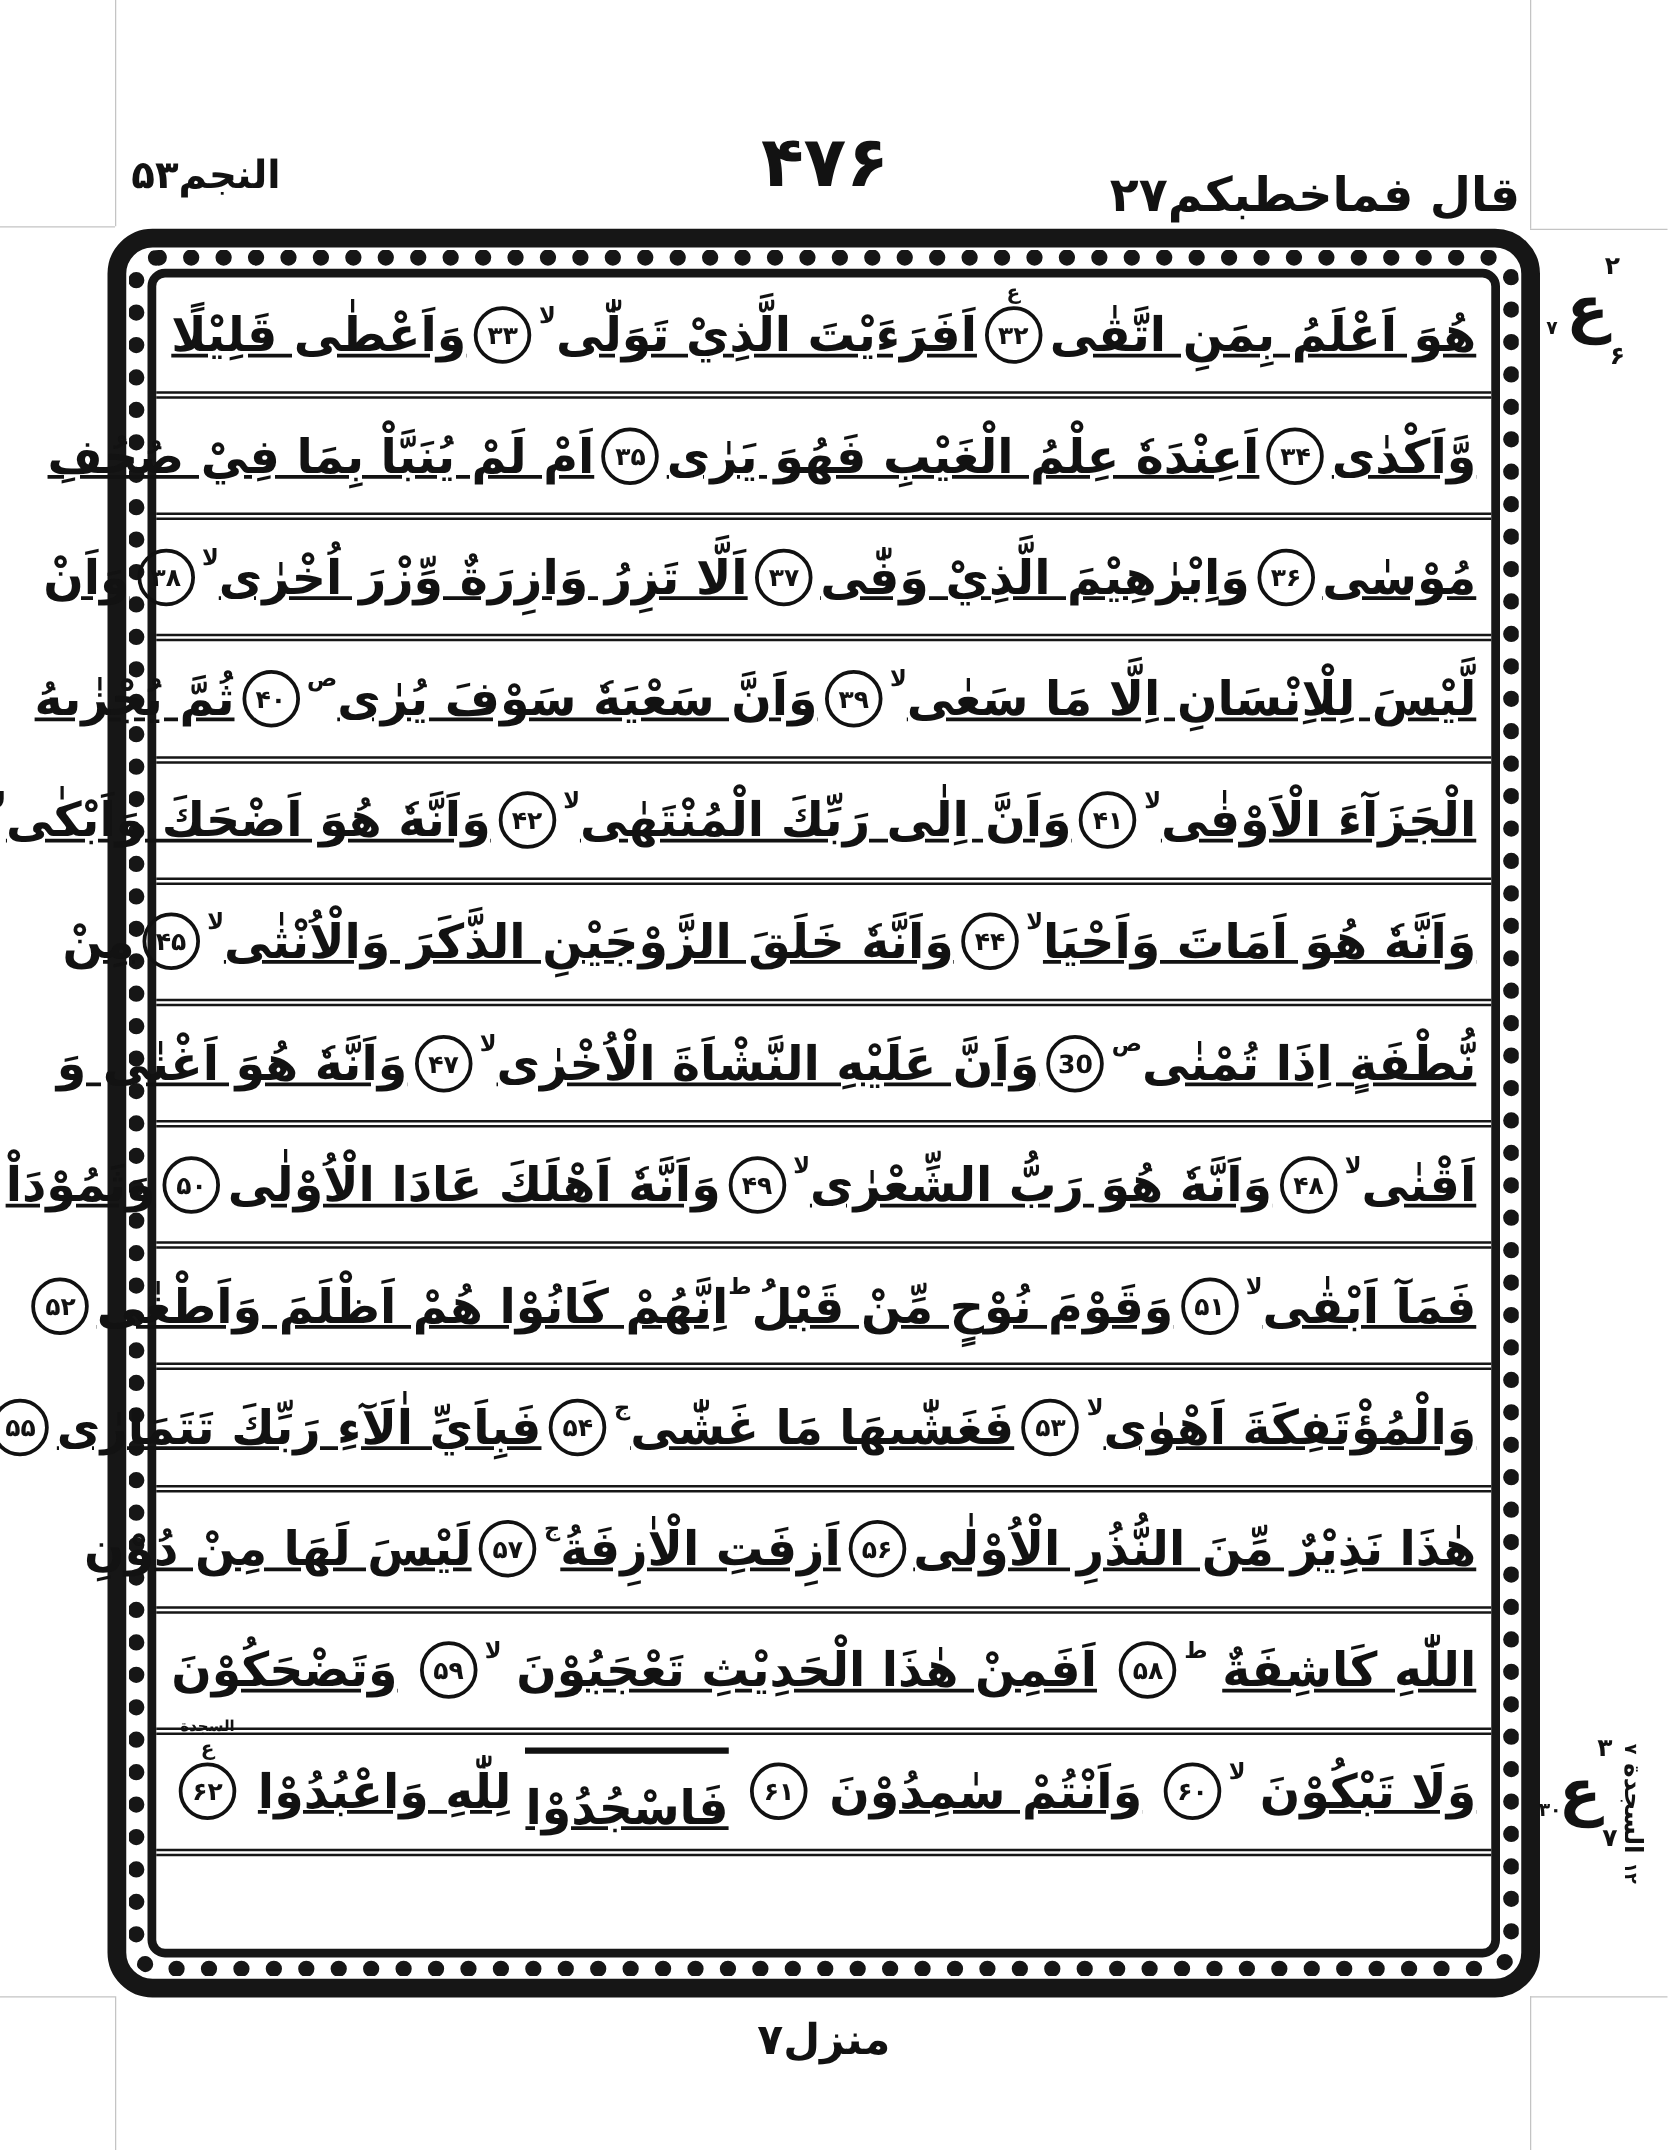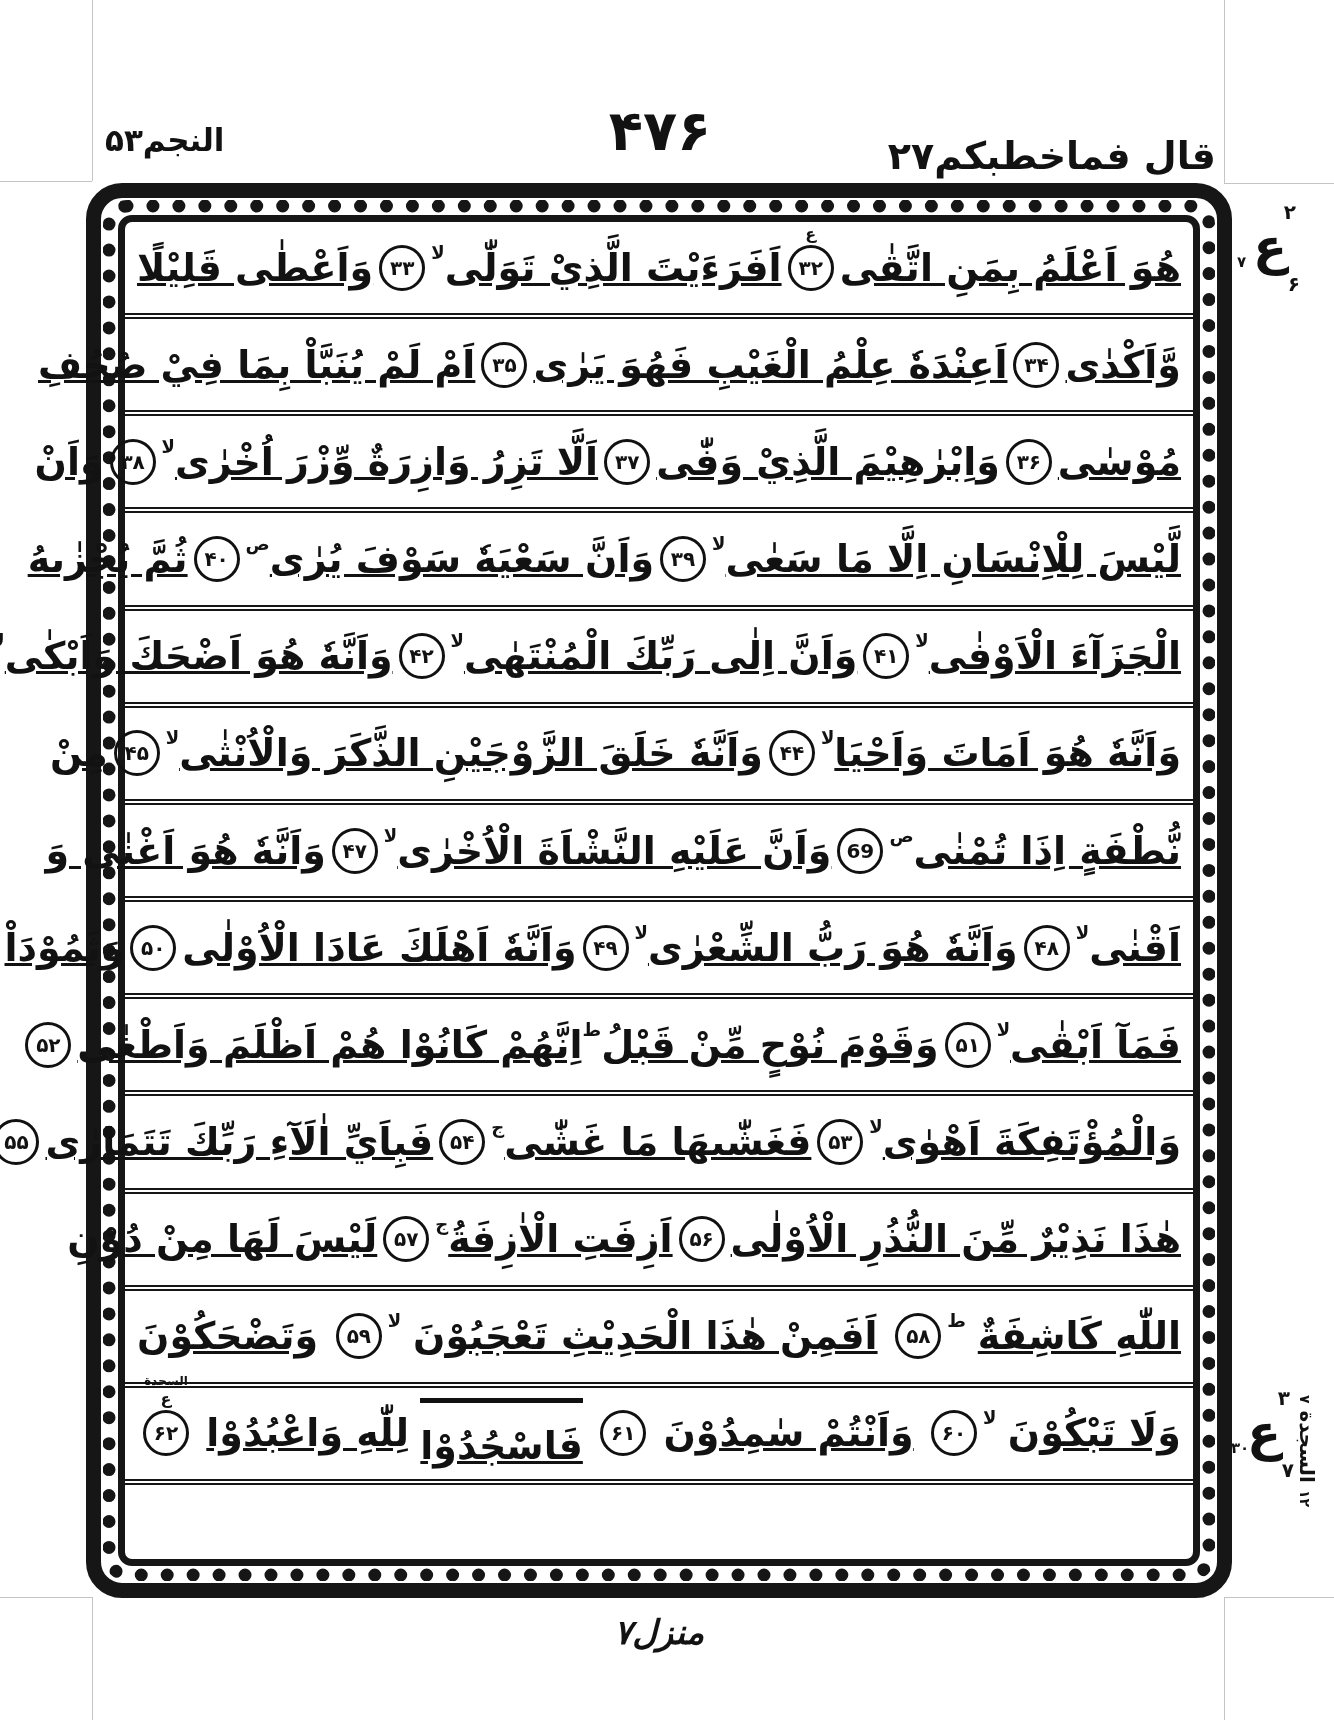--- a/index.html
+++ b/index.html
@@ -38,21 +38,21 @@
   .ruku .num-top{font-size:20px;text-align:right;padding-right:6px;}
   .ruku .ain{font-size:50px;position:relative;display:inline-block;}
   .ruku .num-inner{position:absolute;left:-16px;bottom:2px;font-size:15px;}
   .ruku .num-bot{font-size:20px;text-align:right;padding-right:2px;margin-top:2px;}
   .sajdah-vert{position:absolute;left:1318px;top:1392px;width:115px;height:26px;
     transform:rotate(90deg);transform-origin:top left;direction:rtl;
     font-size:20px;font-weight:bold;white-space:nowrap;line-height:1.1;}
   .sajdah-vert .small{font-size:14px;}
   
   .footer{position:absolute;left:86px;top:1612px;width:1146px;text-align:center;
-    font-size:34px;font-weight:bold;direction:rtl;font-style:italic;}
+    font-size:34px;font-weight:bold;direction:rtl;}
 </style>
 </head>
 <body>
 
 <div class="reg" style="left:92px;top:0;width:1px;height:181px;"></div>
 <div class="reg" style="left:0;top:181px;width:92px;height:1px;"></div>
 <div class="reg" style="left:1224px;top:0;width:1px;height:183px;"></div>
 <div class="reg" style="left:1224px;top:183px;width:110px;height:1px;"></div>
 <div class="reg" style="left:0;top:1597px;width:92px;height:1px;"></div>
 <div class="reg" style="left:92px;top:1597px;width:1px;height:123px;"></div>
@@ -144,21 +144,21 @@
           <span class="vwrap">
             <span class="pause">لا</span>
             <span class="vc">۴۵</span>
           </span>
           <span class="t">مِنْ</span>
         </div>
         <div class="row">
           <span class="t">نُّطْفَةٍ اِذَا تُمْنٰى</span>
           <span class="vwrap">
             <span class="pause">ص</span>
-            <span class="vc">69</span>
+            <span class="vc">30</span>
           </span>
           <span class="t">وَاَنَّ عَلَيْهِ النَّشْاَةَ الْاُخْرٰى</span>
           <span class="vwrap">
             <span class="pause">لا</span>
             <span class="vc">۴۷</span>
           </span>
           <span class="t">وَاَنَّهٗ هُوَ اَغْنٰى وَ</span>
         </div>
         <div class="row">
           <span class="t">اَقْنٰى</span>

